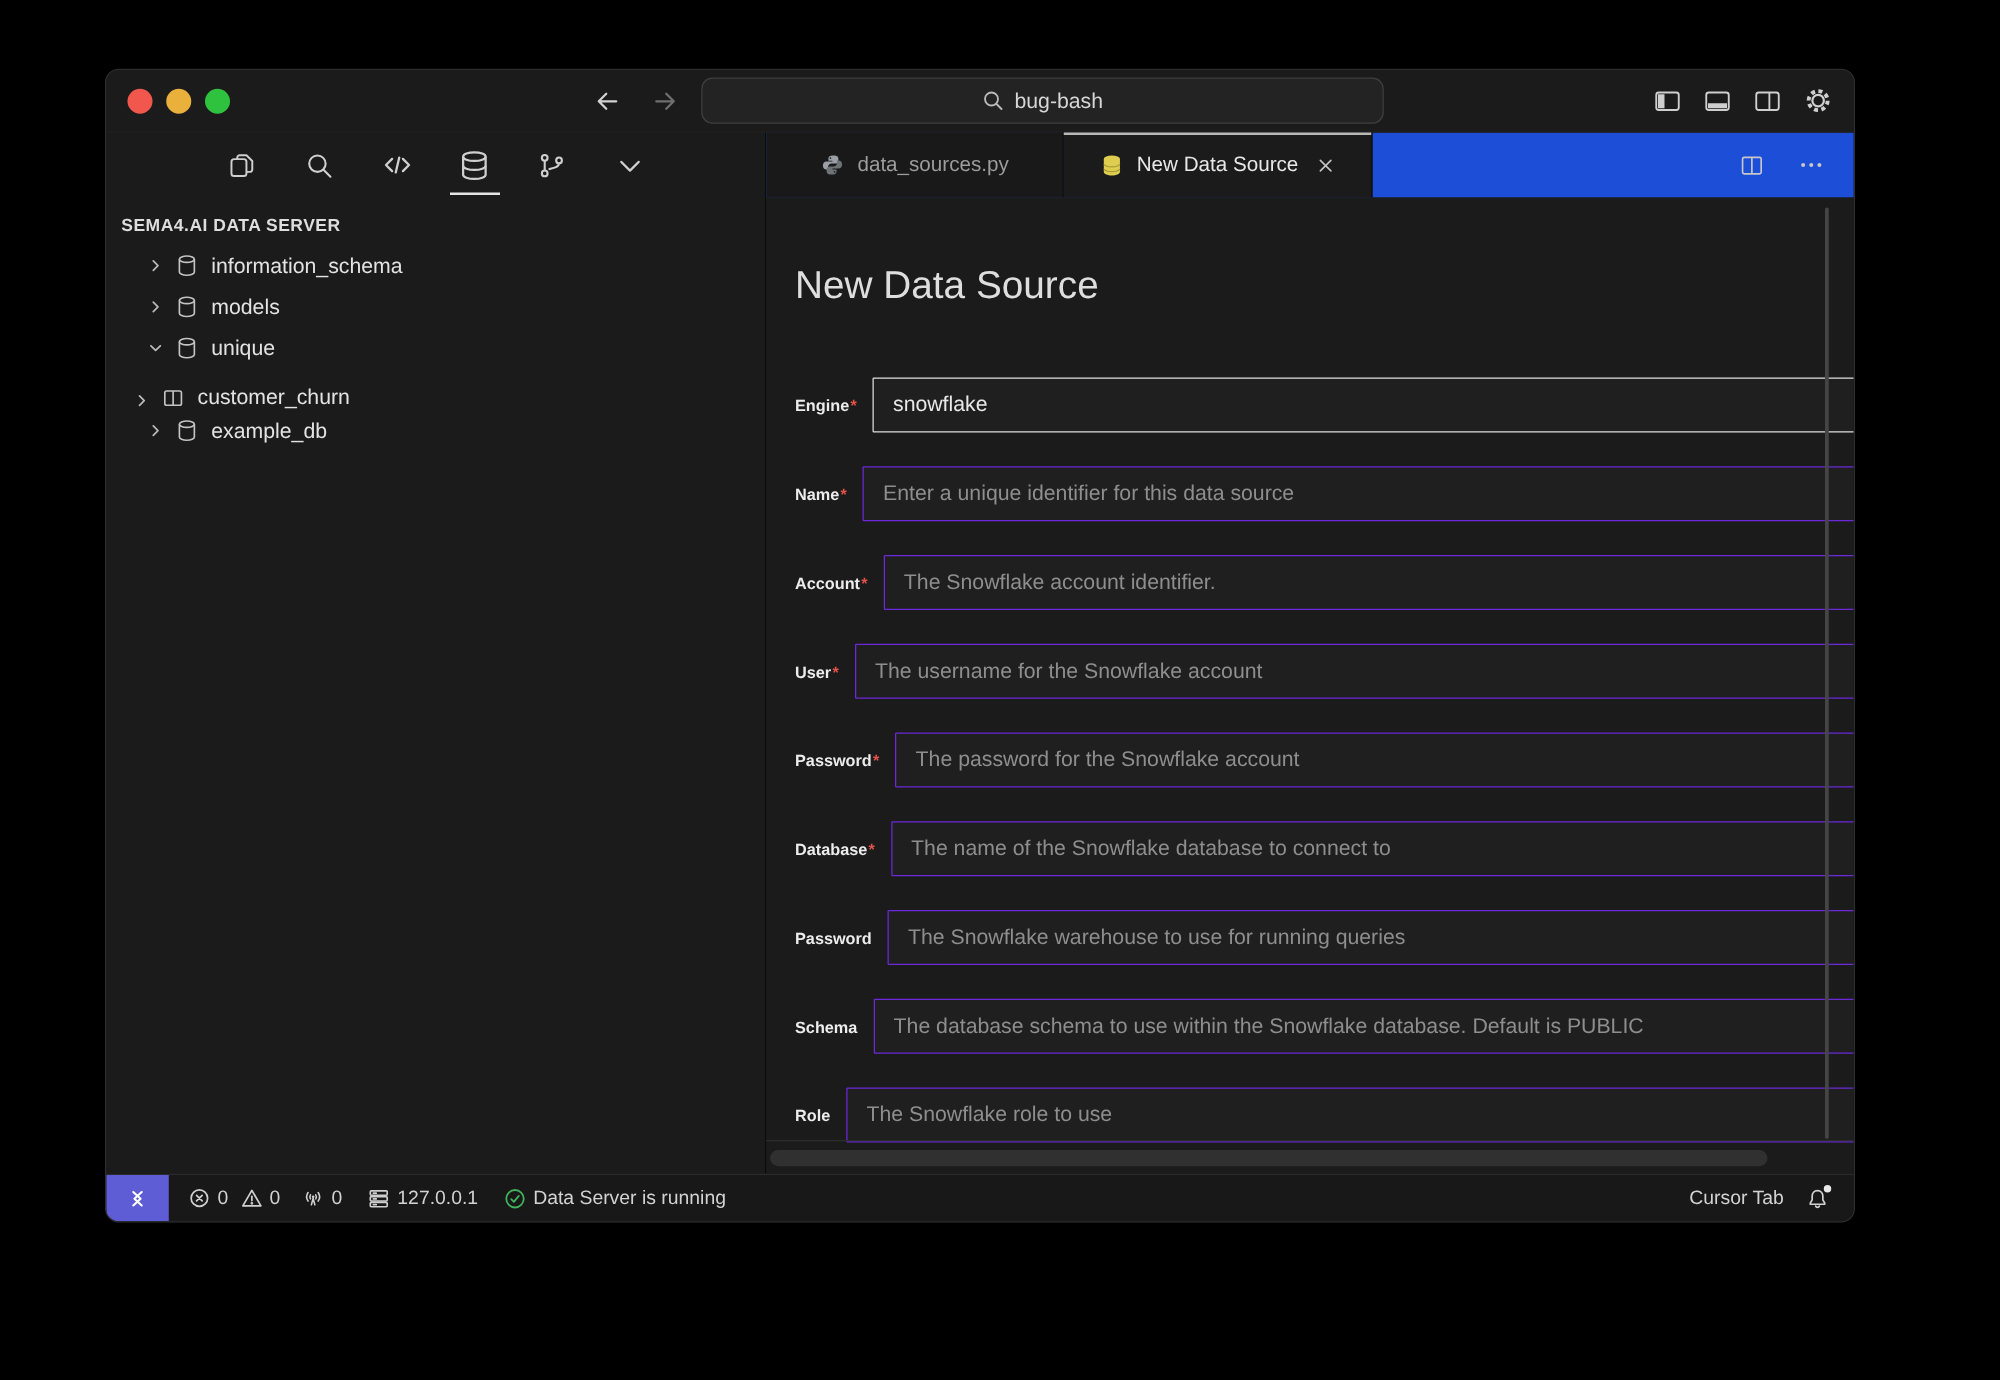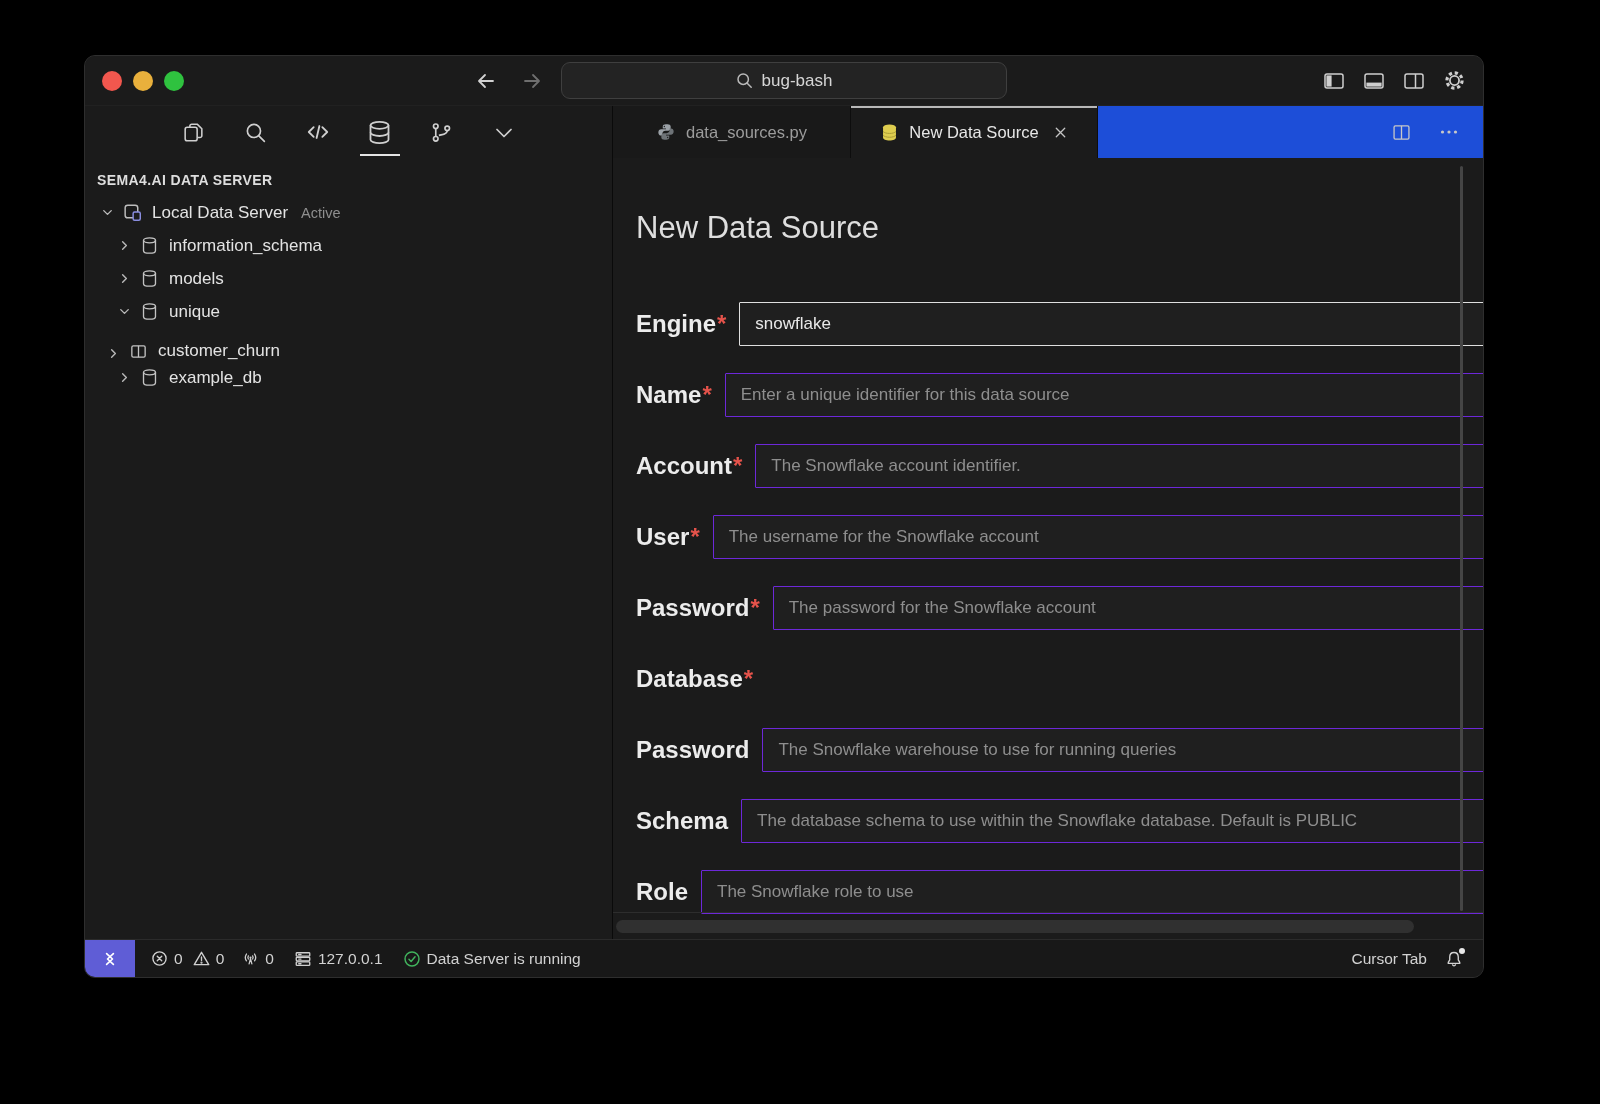--- a/index.html
+++ b/index.html
@@ -13,21 +13,21 @@
 
   
   .titlebar { position:relative; height:50px; flex:0 0 50px; background:#1b1b1b;
               border-bottom:1px solid #212121; }
   .traffic { position:absolute; left:17px; top:15px; display:flex; gap:11px; }
   .light { width:20px; height:20px; border-radius:50%; }
   .light.red{background:#f2574e;} .light.yellow{background:#e9b03c;} .light.green{background:#2fc23f;}
   .nav { position:absolute; left:388px; top:12px; display:flex; gap:20px; align-items:center; }
   .nav .arrow { width:26px; height:26px; display:flex; align-items:center; justify-content:center; }
   .arrow.back{ color:#d2d2d2; } .arrow.fwd{ color:#6f6f6f; }
-  .searchbox { position:absolute; left:476px; top:6px; width:446px; height:37px;
+  .searchbox { position:absolute; left:476px; top:6px; width:546px; height:37px;
                border:1px solid #3f3f3f; border-radius:9px; background:#232323;
                display:flex; align-items:center; justify-content:center; gap:9px;
                color:#d6d6d6; font-size:17px; }
   .searchbox .mag { color:#b9b9b9; display:flex; }
   .tb-icons { position:absolute; right:16px; top:12px; display:flex; gap:16px; align-items:center; color:#cfcfcf; }
   .tb-icons span{ display:flex; }
 
   
   .main { flex:1; display:flex; min-height:0; }
   .sidebar { width:528px; flex:0 0 528px; background:#1b1b1b; border-right:1px solid #0a0a0a; }
@@ -55,21 +55,21 @@
   .tab .lbl { font-size:16.5px; }
   .tab .close { display:flex; color:#c4c4c4; margin-left:4px; }
   .tab-actions { margin-left:auto; display:flex; align-items:center; gap:27px;
                  padding-right:24px; color:#c8c8c8; }
   .tab-actions span{ display:flex; }
 
   .editor-body { position:relative; flex:1; overflow:hidden; background:#1b1b1b; }
   .form { width:892px; padding:52px 0 0 23px; }
   .form-title { font-size:31px; color:#dedede; font-weight:normal; margin-bottom:56px; }
   .frow { display:flex; align-items:center; height:44px; margin-bottom:27px; }
-  .flabel { font-size:24px; font-weight:bold; color:#ececec; margin-right:13px; white-space:nowrap; }
+  .flabel { font-size:13px; font-weight:bold; color:#ececec; margin-right:13px; white-space:nowrap; }
   .req { color:#e5534b; margin-left:1px; }
   .finput { flex:1; height:44px; background:#1f1f1f; border:1px solid #6d28d9;
             color:#e5e5e5; font-size:17px; padding:0 15px; outline:none;
             font-family:"Liberation Sans", sans-serif; border-radius:1px; }
   .finput::placeholder { color:#8e8e8e; opacity:1; }
   .finput.focused { border:1.5px solid #dfdfdf; color:#e8e8e8; }
 
   .hdivider { position:absolute; left:0; right:0; bottom:26px; height:1px; background:#2d2d2d; }
   .hscroll { position:absolute; left:3px; bottom:6px; height:13px; width:798px;
              background:#303030; border-radius:7px; }
@@ -191,35 +191,20 @@
         </span>
         <span class="act">
           <svg width="24" height="24" viewBox="0 0 24 24" fill="none" stroke="currentColor" stroke-width="1.7" stroke-linecap="round" stroke-linejoin="round">
               <path d="M5 9.5l7 7 7-7"></path>
             </svg>
         </span>
       </div>
 
       <div class="tree-header">SEMA4.AI DATA SERVER</div>
 
-      <div class="trow lvl1">
-        <span class="tw chev">
-          <svg width="15" height="15" viewBox="0 0 16 16" fill="none" stroke="currentColor" stroke-width="1.5" stroke-linecap="round" stroke-linejoin="round">
-              <path d="M4 6l4 4 4-4"></path>
-            </svg>
-        </span>
-        <span class="tw ticon">
-          <svg width="21" height="21" viewBox="0 0 20 20">
-              <rect x="3" y="3" width="12" height="12" rx="2.5" fill="none" stroke="#bdbdbd" stroke-width="1.4"></rect>
-              <rect x="10.6" y="9.6" width="6.8" height="7.8" rx="1.4" fill="#1b1b1b" stroke="#8a8ddf" stroke-width="1.4"></rect>
-            </svg>
-        </span>
-        <span class="tlabel">Local Data Server</span>
-        <span class="tbadge">Active</span>
-      </div>
 
       <div class="trow lvl2">
         <span class="tw chev">
           <svg width="15" height="15" viewBox="0 0 16 16" fill="none" stroke="currentColor" stroke-width="1.5" stroke-linecap="round" stroke-linejoin="round">
               <path d="M6 4l4 4-4 4"></path>
             </svg>
         </span>
         <span class="tw ticon">
           <svg width="19" height="19" viewBox="0 0 20 20" fill="none" stroke="currentColor" stroke-width="1.4">
               <ellipse cx="10" cy="4.6" rx="6.3" ry="2.7"></ellipse>
@@ -359,20 +344,21 @@
             <input class="finput" type="text" placeholder="The username for the Snowflake account" style="">
           </div>
 
           <div class="frow">
             <span class="flabel"><span>Password</span><span class="req">*</span></span>
             <input class="finput" type="text" placeholder="The password for the Snowflake account" style="">
           </div>
 
           <div class="frow">
             <span class="flabel"><span>Database</span><span class="req">*</span></span>
+            <input class="finput" type="text" placeholder="The name of the Snowflake database to connect to" style="">
           </div>
 
           <div class="frow">
             <span class="flabel"><span>Password</span></span>
             <input class="finput" type="text" placeholder="The Snowflake warehouse to use for running queries" style="">
           </div>
 
           <div class="frow">
             <span class="flabel"><span>Schema</span></span>
             <input class="finput" type="text" placeholder="The database schema to use within the Snowflake database. Default is PUBLIC" style="">

